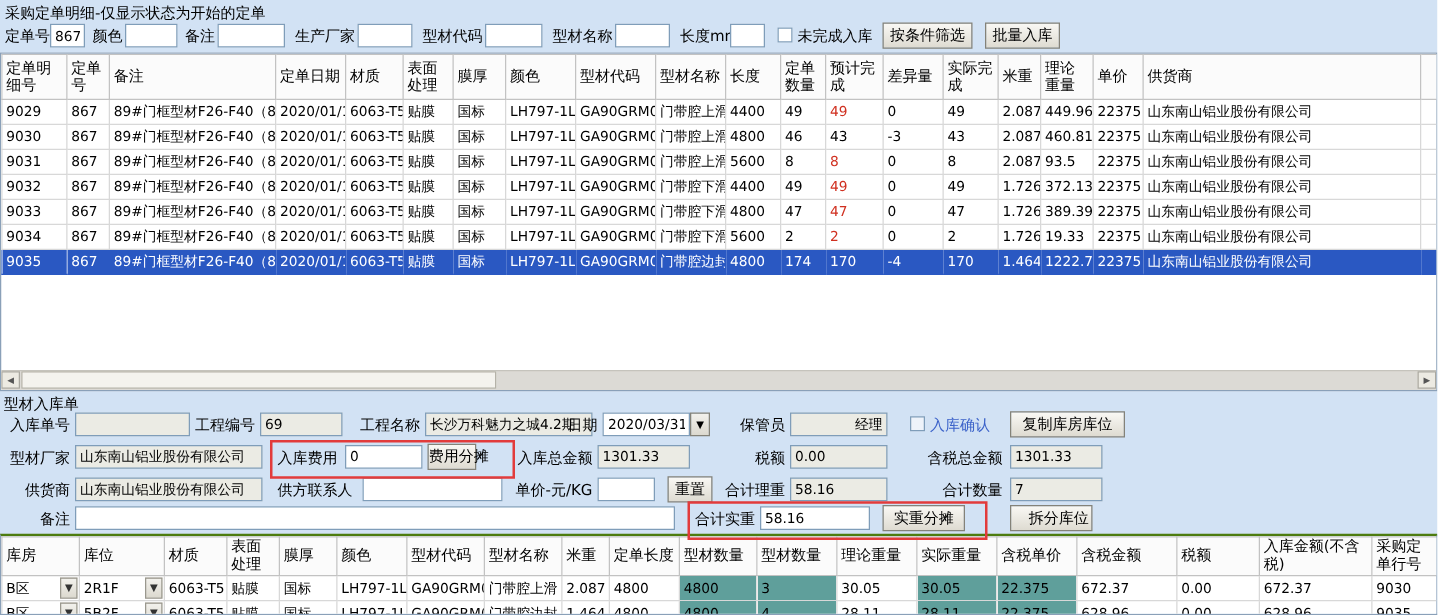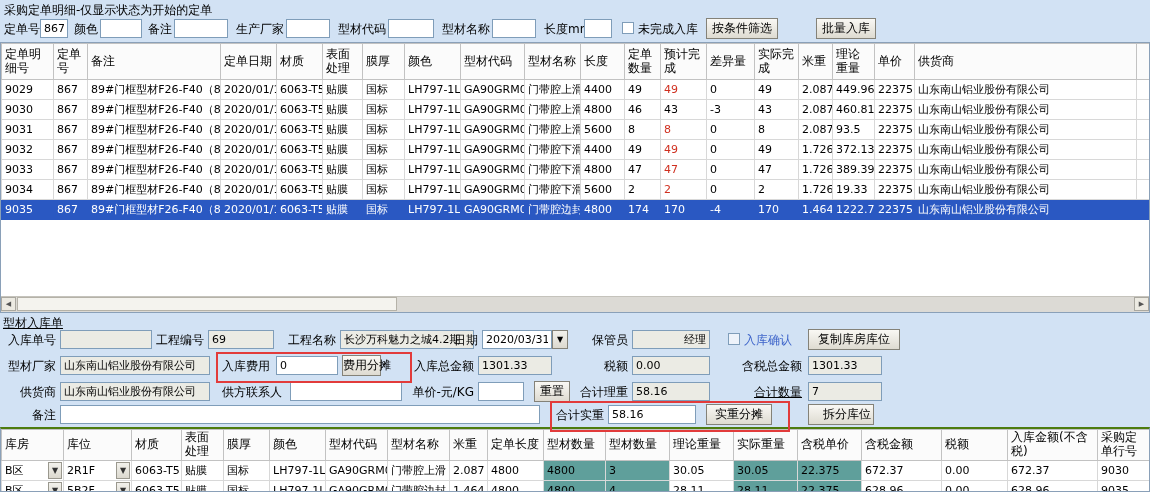--- a/index.html
+++ b/index.html
@@ -31,21 +31,21 @@
   td.combo{padding-right:16px;}
   .dd{position:absolute;right:1px;top:1px;bottom:1px;width:14px;background:linear-gradient(#f2f1ec,#dcd9cf);
       border:1px solid #9a988e;font-size:8px;line-height:15px;text-align:center;color:#333;box-sizing:border-box;}
   .ddbtn{position:absolute;top:1px;height:19px;width:16px;background:linear-gradient(#f2f1ec,#dcd9cf);
       border:1px solid #848278;font-size:8px;line-height:17px;text-align:center;box-sizing:border-box;}
   
   .hscroll{position:absolute;left:0;right:0;bottom:0;height:15px;background:#dcdad5;border-top:1px solid #c5c3bc;}
   .sbarrow{position:absolute;top:0;width:15px;height:14px;background:#eceae2;border:1px solid #aaa8a0;
       font-size:7px;line-height:13px;text-align:center;color:#555;box-sizing:border-box;}
   .sbthumb{position:absolute;left:16px;top:0;width:380px;height:14px;background:#f4f3ee;border:1px solid #b5b2a8;box-sizing:border-box;}
-  .seclabel{position:absolute;font-size:12px;text-decoration:underline;}
+  .seclabel{position:absolute;font-size:12px;}
   .bluelbl{color:#3b62c9;}
 </style>
 </head>
 <body>
 
 <div id="app">
 
   <div class="abs" style="left:4px;top:2px;">采购定单明细-仅显示状态为开始的定单</div>
 
   <div class="frow" style="top:18px;">
@@ -59,21 +59,21 @@
     <input class="inp" style="left: 286px; width: 44px;" readonly="" value="">
     <span class="lbl" style="left:338px;">型材代码</span>
     <input class="inp" style="left: 388px; width: 46px;" readonly="" value="">
     <span class="lbl" style="left:442px;">型材名称</span>
     <input class="inp" style="left: 492px; width: 44px;" readonly="" value="">
     <span class="lbl" style="left:544px;">长度mm</span>
     <input class="inp" style="left: 584px; width: 28px;" readonly="" value="">
     <span class="cb" style="left:622px;"></span>
     <span class="lbl" style="left:638px;">未完成入库</span>
     <span class="btn" style="left:706px;width:72px;">按条件筛选</span>
-    <span class="btn" style="left:788px;width:60px;margin-left:28px;">批量入库</span>
+    <span class="btn" style="left:788px;width:60px;">批量入库</span>
   </div>
 
   <div class="gridwrap" style="top:42px;height:271px;">
     <div id="grid1host">
         <table class="grid" id="grid1">
           <colgroup>
             <col style="width: 52px;">
             <col style="width: 34px;">
             <col style="width: 133px;">
             <col style="width: 56px;">
@@ -320,21 +320,21 @@
   <div class="frow" style="top:381px;">
     <span class="lbl r" style="left:2px;width:54px;">供货商</span>
     <input class="inp ro" style="left: 60px; width: 150px;" readonly="" value="山东南山铝业股份有限公司">
     <span class="lbl" style="left:222px;">供方联系人</span>
     <input class="inp" style="left: 290px; width: 112px;" readonly="" value="">
     <span class="lbl r" style="left:408px;width:66px;">单价-元/KG</span>
     <input class="inp" style="left: 478px; width: 46px;" readonly="" value="">
     <span class="btn" style="left:534px;width:36px;">重置</span>
     <span class="lbl r" style="left:578px;width:50px;">合计理重</span>
     <input class="inp ro" style="left: 632px; width: 78px;" readonly="" value="58.16">
-    <span class="lbl r" style="left:728px;width:74px;text-decoration:underline;">合计数量</span>
+    <span class="lbl r" style="left:728px;width:74px;">合计数量</span>
     <input class="inp ro" style="left: 808px; width: 74px;" readonly="" value="7">
   </div>
 
   <div class="frow" style="top:404px;">
     <span class="lbl r" style="left:2px;width:54px;">备注</span>
     <input class="inp" style="left: 60px; width: 480px;" readonly="" value="">
     <span class="redbox" style="left:550px;top:-3px;width:236px;height:27px;"></span>
     <span class="lbl r" style="left:552px;width:52px;">合计实重</span>
     <input class="inp" style="left: 608px; width: 88px;" readonly="" value="58.16">
     <span class="btn" style="left:706px;width:66px;">实重分摊</span>

